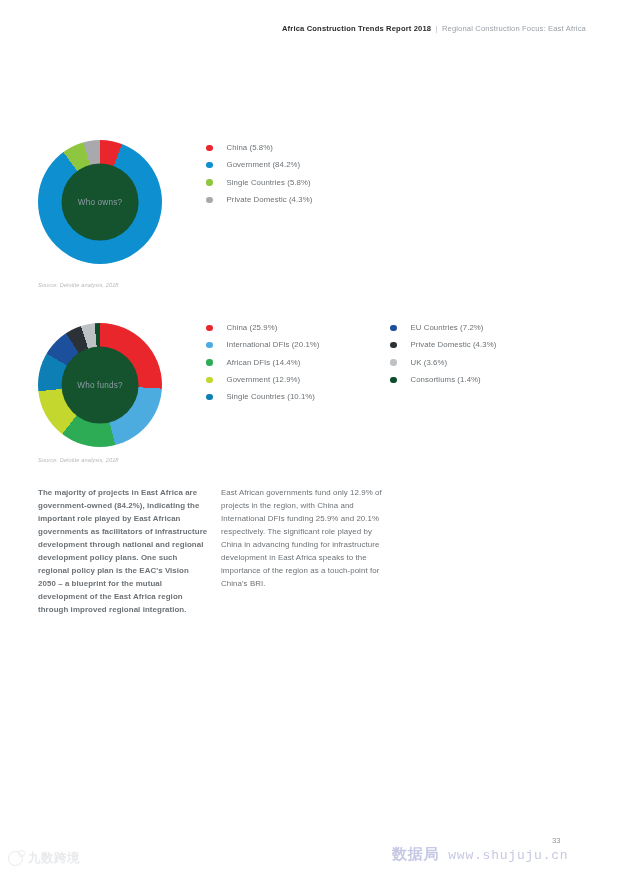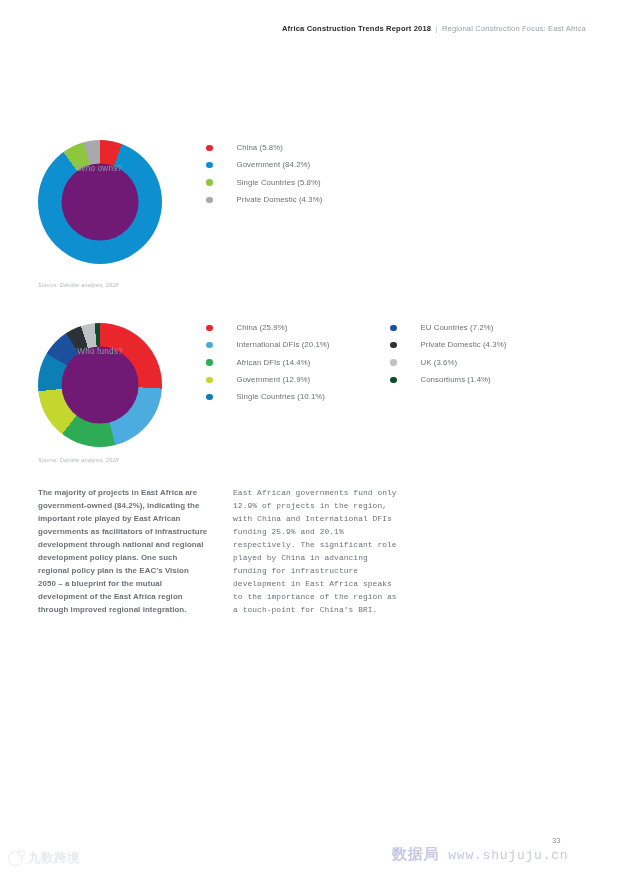--- a/index.html
+++ b/index.html
@@ -52,23 +52,24 @@
     inset: 0;
     border-radius: 50%;
   }
   .donut-hole {
     position: absolute;
     left: 50%;
     top: 50%;
     transform: translate(-50%, -50%);
     width: 62%;
     height: 62%;
-    background: #701a75;
-    border-radius: 50%;
-    display: flex;
+    background: #14532d;
+    border-radius: 50%;
+    display: flex;
+    align-items: center;
     justify-content: center;
   }
   .donut-label {
     font-size: 8.2px;
     color: #8e9ba5;
     letter-spacing: 0.02em;
     white-space: nowrap;
   }
 
   .source-note {
@@ -88,21 +89,21 @@
     display: flex;
     flex-direction: column;
   }
   #legend-owns        { top: 144px; left: 206px; gap: 9.5px; }
   #legend-funds-left  { top: 324px; left: 206px; gap: 9.5px; }
   #legend-funds-right { top: 324px; left: 390px; gap: 9.5px; }
 
   .legend-item {
     display: flex;
     align-items: center;
-    gap: 24px;
+    gap: 14px;
     line-height: 1;
   }
   .legend-dot {
     width: 6.5px;
     height: 6.5px;
     border-radius: 50%;
     flex: none;
   }
   .legend-text {
     font-size: 7.8px;
@@ -115,21 +116,21 @@
   .body-col {
     position: absolute;
     top: 486px;
     width: 170px;
     font-size: 7.9px;
     line-height: 1.65;
     color: #6d7276;
     letter-spacing: 0.01em;
   }
   #body-col-left  { left: 38px; font-weight: bold; }
-  #body-col-right { left: 233px; font-family: Liberation Mono, monospace; }
+  #body-col-right { left: 221px; }
 
   
   .page-number {
     position: absolute;
     top: 836px;
     left: 552px;
     font-size: 7.6px;
     color: #8e9397;
   }
   .watermark {

